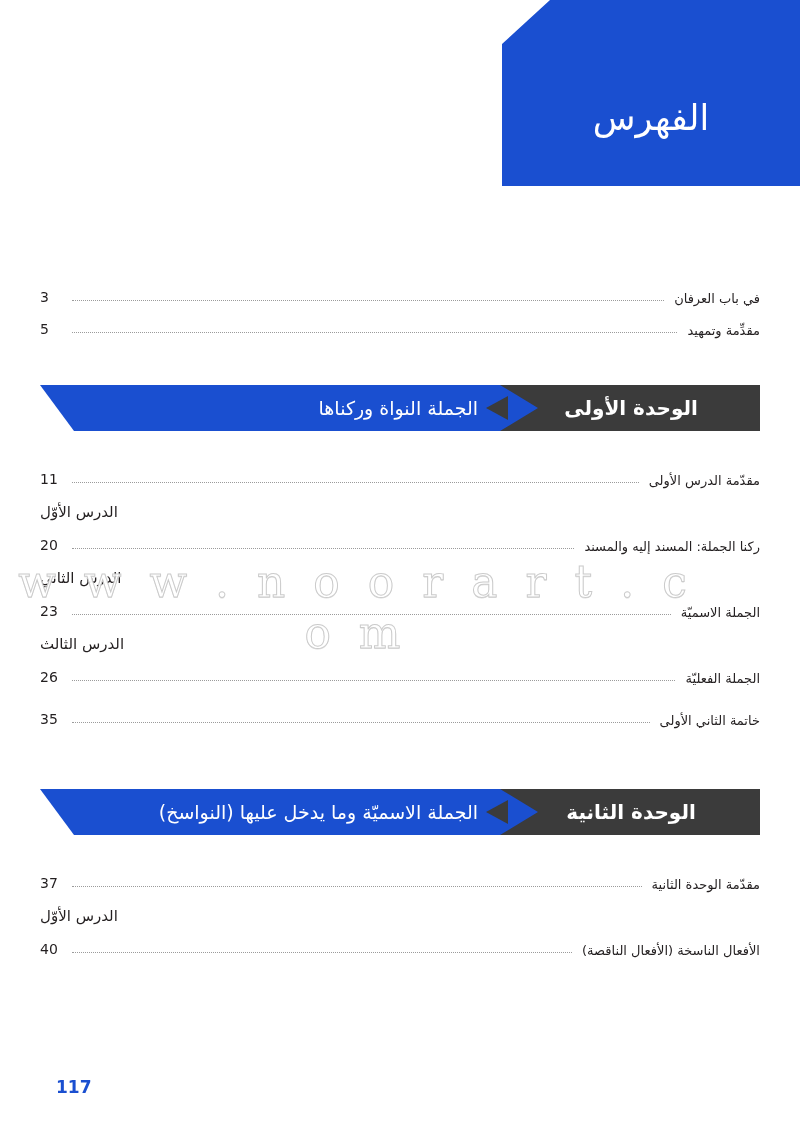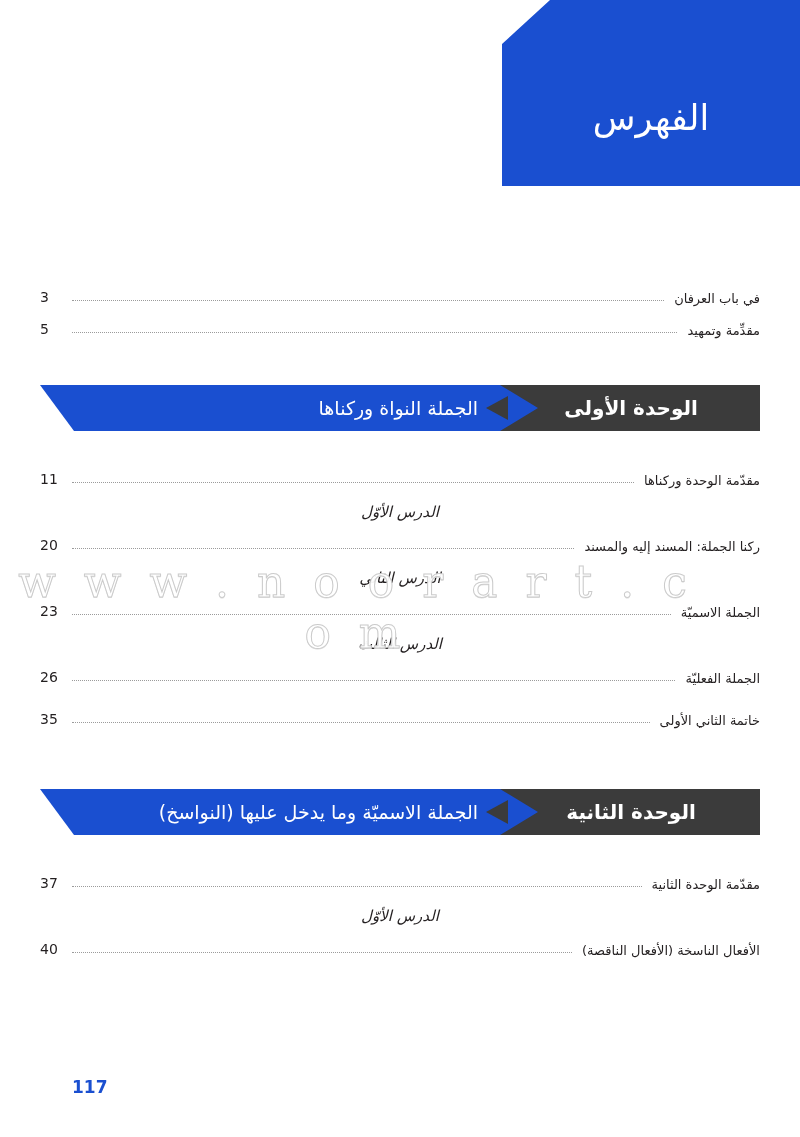--- a/index.html
+++ b/index.html
@@ -100,22 +100,21 @@
     line-height: 1;
     padding-bottom: 1px;
   }
 
   
   .lesson-head {
     font-size: 15px;
     color: #231f20;
     margin-top: 16px;
     margin-bottom: 2px;
-    text-align: center;
-    font-style: italic;
+    text-align: left;
   }
 
   .spacer-sm { height: 14px; }
   .spacer-md { height: 26px; }
   .spacer-lg { height: 46px; }
 
   
   .unit-banner {
     position: relative;
     width: 720px;
@@ -172,21 +171,21 @@
     display: flex;
     align-items: center;
     color: #ffffff;
     font-size: 19px;
     font-weight: normal;
   }
 
   
   .page-number {
     position: absolute;
-    left: 72px;
+    left: 56px;
     bottom: 40px;
     color: #1a4fd0;
     font-size: 17px;
     font-weight: bold;
     direction: ltr;
   }
 </style>
 </head>
 <body>
 
@@ -215,21 +214,21 @@
     <div class="banner-blue"></div>
     <div class="banner-unit-title">الجملة النواة وركناها</div>
     <div class="banner-arrow"></div>
     <div class="banner-dark"></div>
     <div class="banner-unit-label">الوحدة الأولى</div>
   </div>
 
   <div class="spacer-md"></div>
 
   <div class="entry">
-    <span class="title">مقدّمة الوحدة وركناها</span>
+    <span class="title">مقدّمة الدرس الأولى</span>
     <span class="dots"></span>
     <span class="page">11</span>
   </div>
 
   <div class="lesson-head">الدرس الأوّل</div>
   <div class="entry">
     <span class="title">ركنا الجملة: المسند إليه والمسند</span>
     <span class="dots"></span>
     <span class="page">20</span>
   </div>

